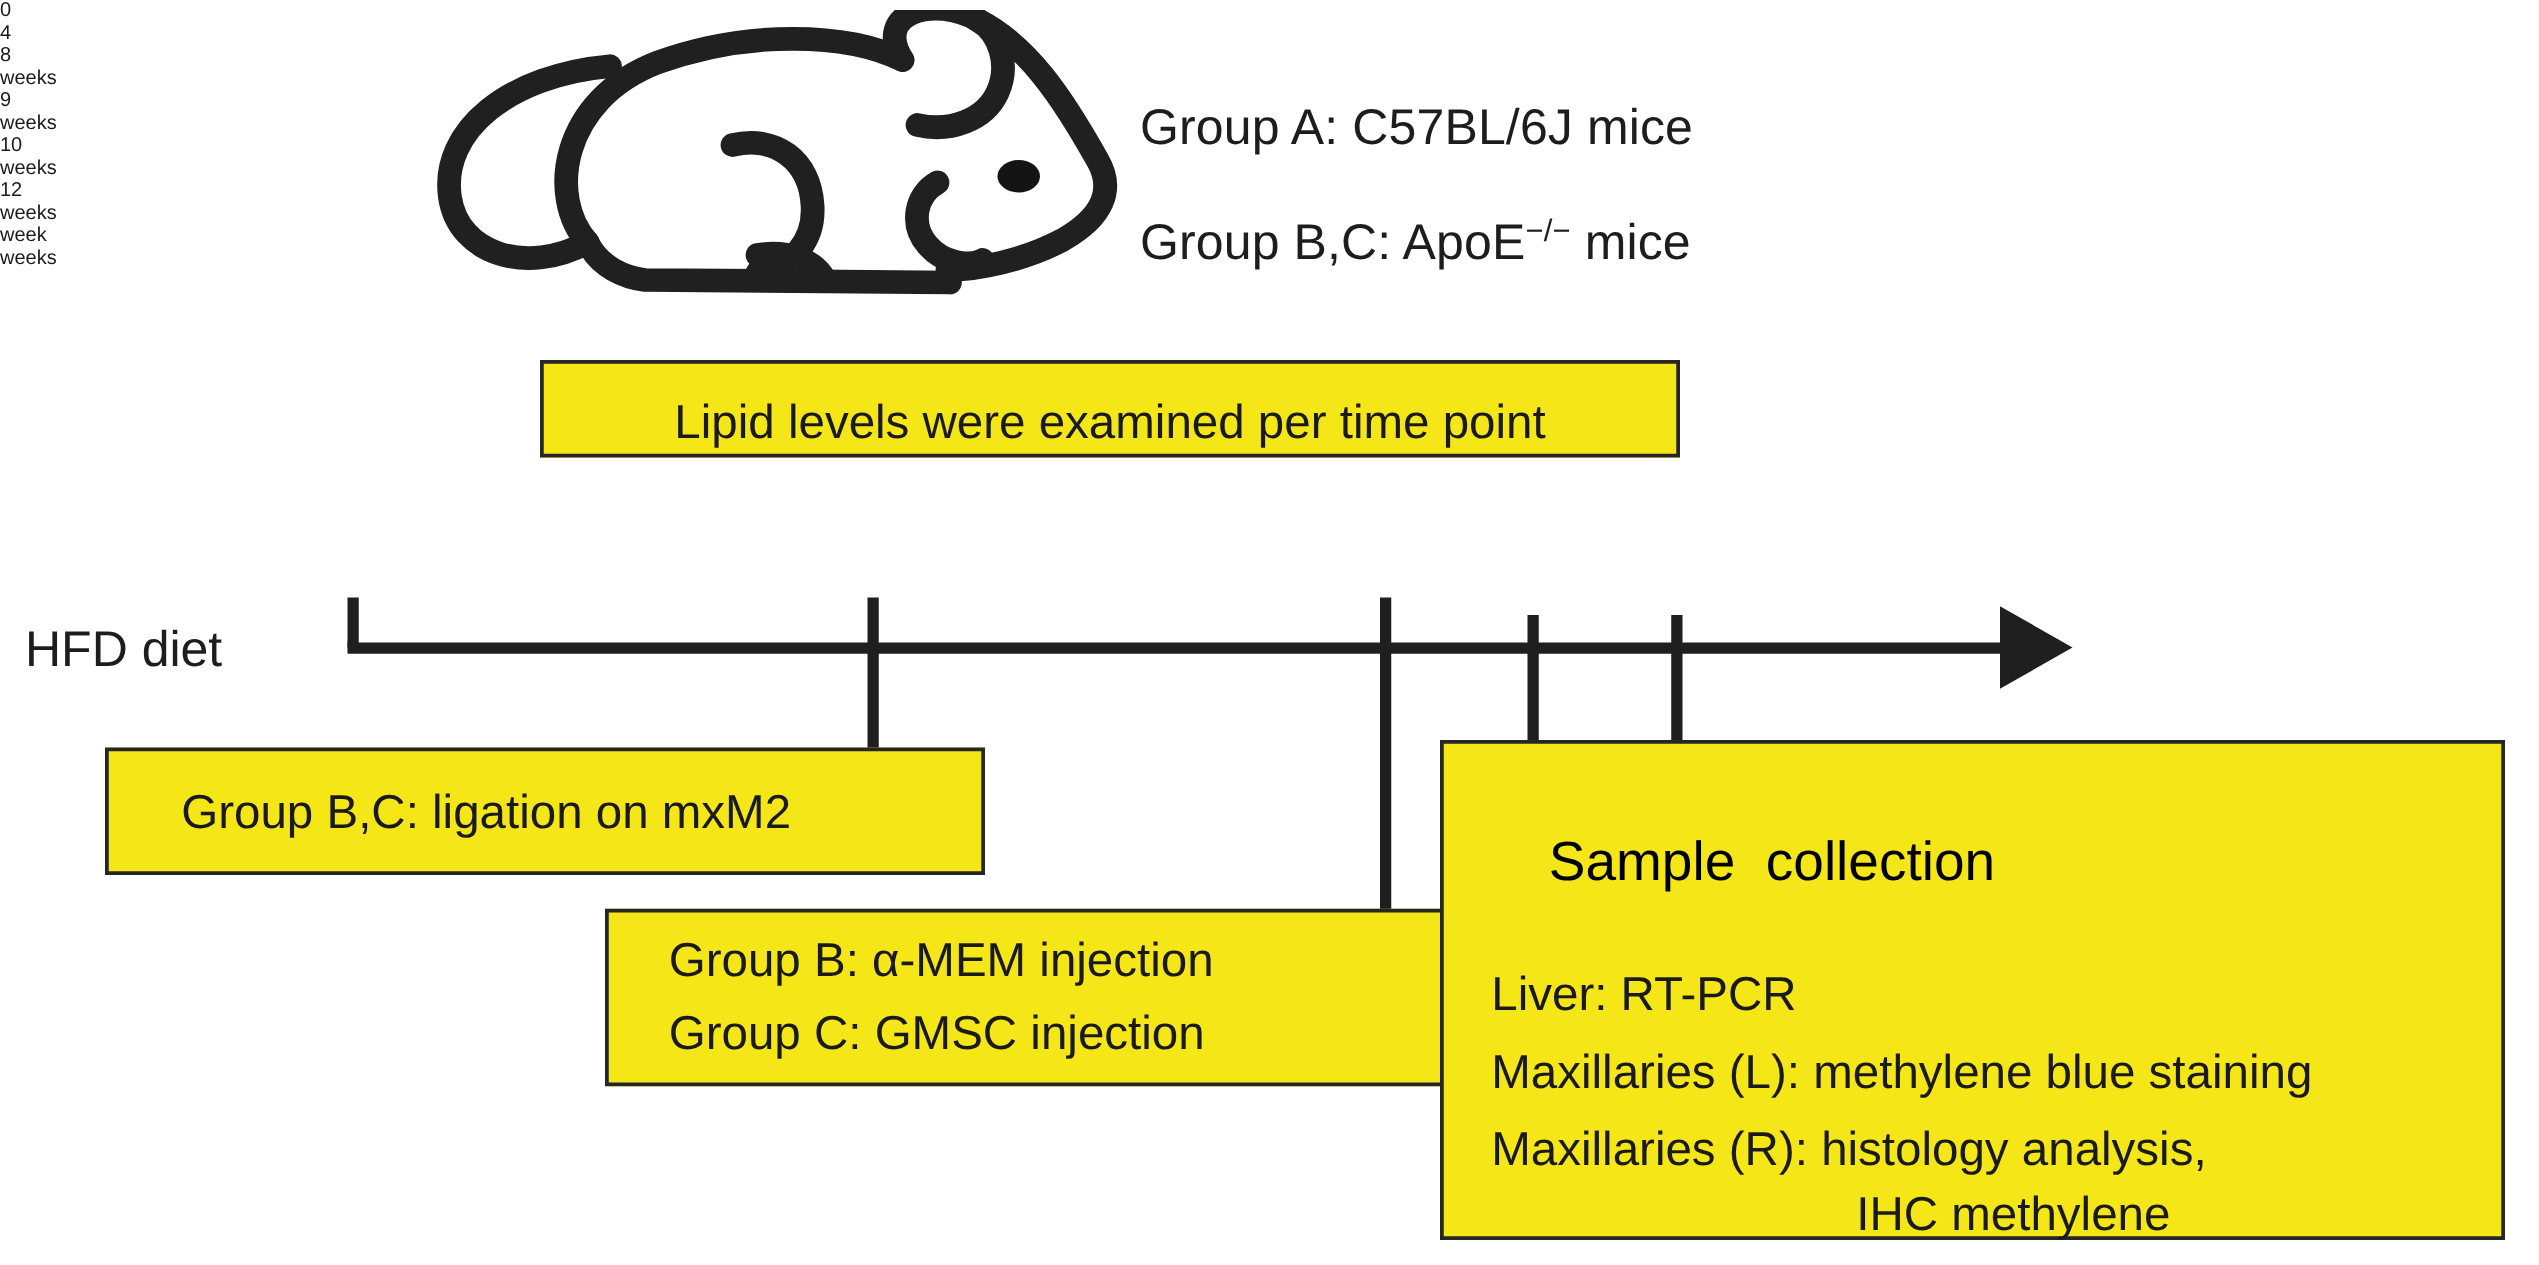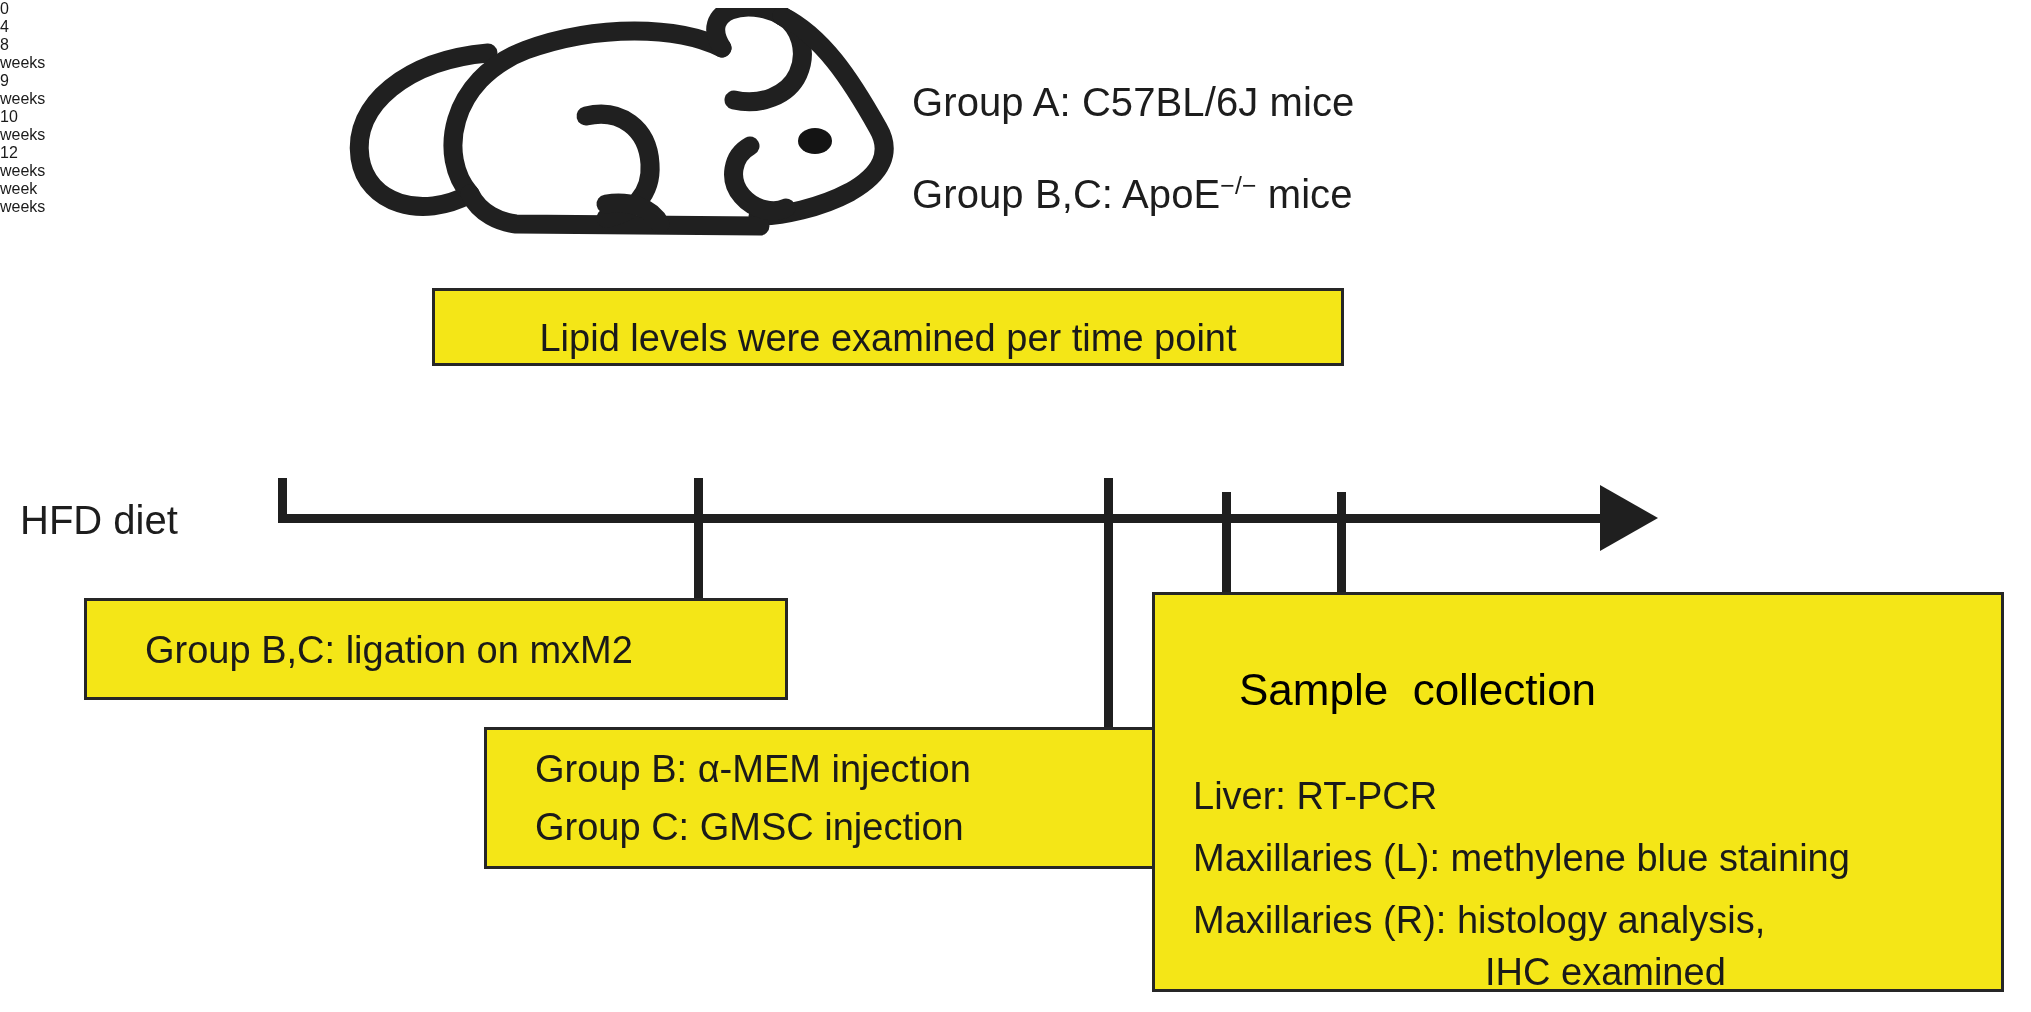--- a/index.html
+++ b/index.html
@@ -262,16 +262,16 @@
   <div class="abs ybox" id="injection-box">
     <div class="ybox-text" id="injection-line-1">Group B: α-MEM injection</div>
     <div class="ybox-text" id="injection-line-2">Group C: GMSC  injection</div>
   </div>
 
   <div class="abs ybox" id="sample-box">
     <div class="sample-title">Sample  collection</div>
     <div class="sample-item" id="sample-item-2">Maxillaries (L): methylene blue staining</div>
     <div class="sample-item" id="sample-item-1">Liver: RT-PCR</div>
     <div class="sample-item" id="sample-item-3">Maxillaries (R): histology analysis,</div>
-    <div class="sample-item" id="sample-item-4">IHC examined</div>
+    <div class="sample-item" id="sample-item-4">IHC methylene</div>
   </div>
 
 </div>
 
 </body></html>

